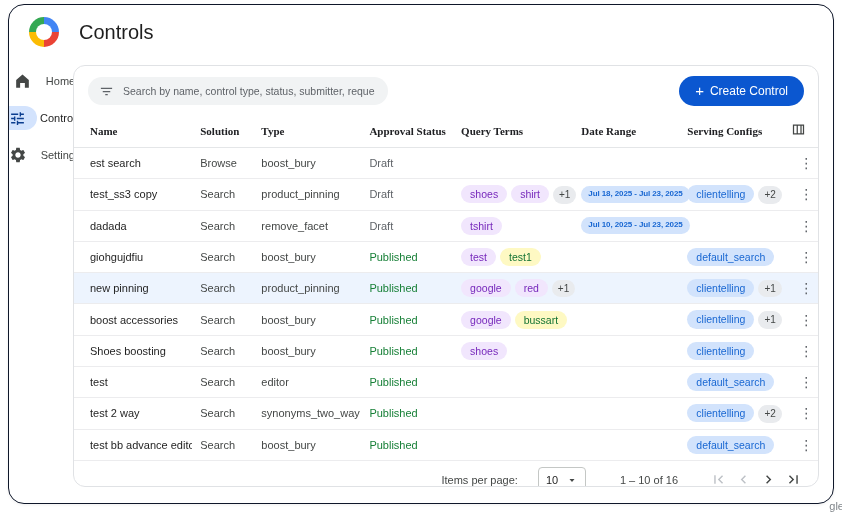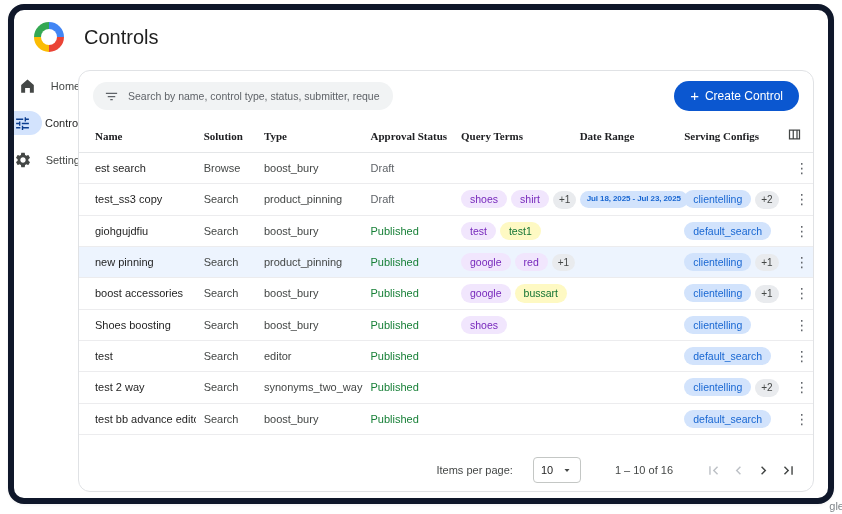--- a/index.html
+++ b/index.html
@@ -3,21 +3,21 @@
 <meta charset="utf-8">
 <style>
   * { box-sizing: border-box; }
   html,body { margin:0; padding:0; }
   body {
     width:842px; height:514px; overflow:hidden; position:relative;
     background:#ffffff; font-family:"Liberation Sans", sans-serif; color:#1f1f1f;
   }
   .stage {
     position:absolute; left:8px; top:4px; width:826px; height:500px;
-    background:#fff; border:6px solid #0f172a; border-radius:16px;
+    background:#fff; border:1px solid #0f172a; border-radius:16px;
     overflow:hidden; box-shadow:0 1px 3px rgba(60,64,67,.08);
     display:flex; flex-direction:column;
   }
   
   .topbar { height:54px; flex:0 0 54px; display:flex; align-items:center; padding-left:20px; gap:20px; }
   .logo { width:30px; height:30px; border-radius:50%; position:relative;
     background:conic-gradient(#4285f4 0 25%, #ea4335 25% 50%, #fbbc04 50% 75%, #34a853 75% 100%); }
   .logo::after { content:""; position:absolute; inset:7px; background:#fff; border-radius:50%; }
   .page-title { font-size:20px; font-weight:400; color:#1f1f1f; margin:0; }
 
@@ -175,20 +175,30 @@
                 <td class="c-actions"><button class="kebab">⋮</button></td>
               </tr>
               <tr>
                 <td class="c-name">test_ss3 copy</td>
                 <td class="c-sol">Search</td>
                 <td class="c-type">product_pinning</td>
                 <td class="c-status st-draft">Draft</td>
                 <td class="c-query"><span class="chip chip-purple">shoes</span><span class="chip chip-purple">shirt</span><span class="chip chip-count">+1</span></td>
                 <td class="c-date"><span class="chip chip-date">Jul 18, 2025 - Jul 23, 2025</span></td>
                 <td class="c-serving"><span class="chip chip-blue">clientelling</span><span class="chip chip-count">+2</span></td>
+                <td class="c-actions"><button class="kebab">⋮</button></td>
+              </tr>
+              <tr>
+                <td class="c-name">dadada</td>
+                <td class="c-sol">Search</td>
+                <td class="c-type">remove_facet</td>
+                <td class="c-status st-draft">Draft</td>
+                <td class="c-query"><span class="chip chip-purple">tshirt</span></td>
+                <td class="c-date"><span class="chip chip-date">Jul 10, 2025 - Jul 23, 2025</span></td>
+                <td class="c-serving"></td>
                 <td class="c-actions"><button class="kebab">⋮</button></td>
               </tr>
               <tr>
                 <td class="c-name">giohgujdfiu</td>
                 <td class="c-sol">Search</td>
                 <td class="c-type">boost_bury</td>
                 <td class="c-status st-published">Published</td>
                 <td class="c-query"><span class="chip chip-purple">test</span><span class="chip chip-green">test1</span></td>
                 <td class="c-date"></td>
                 <td class="c-serving"><span class="chip chip-blue">default_search</span></td>

